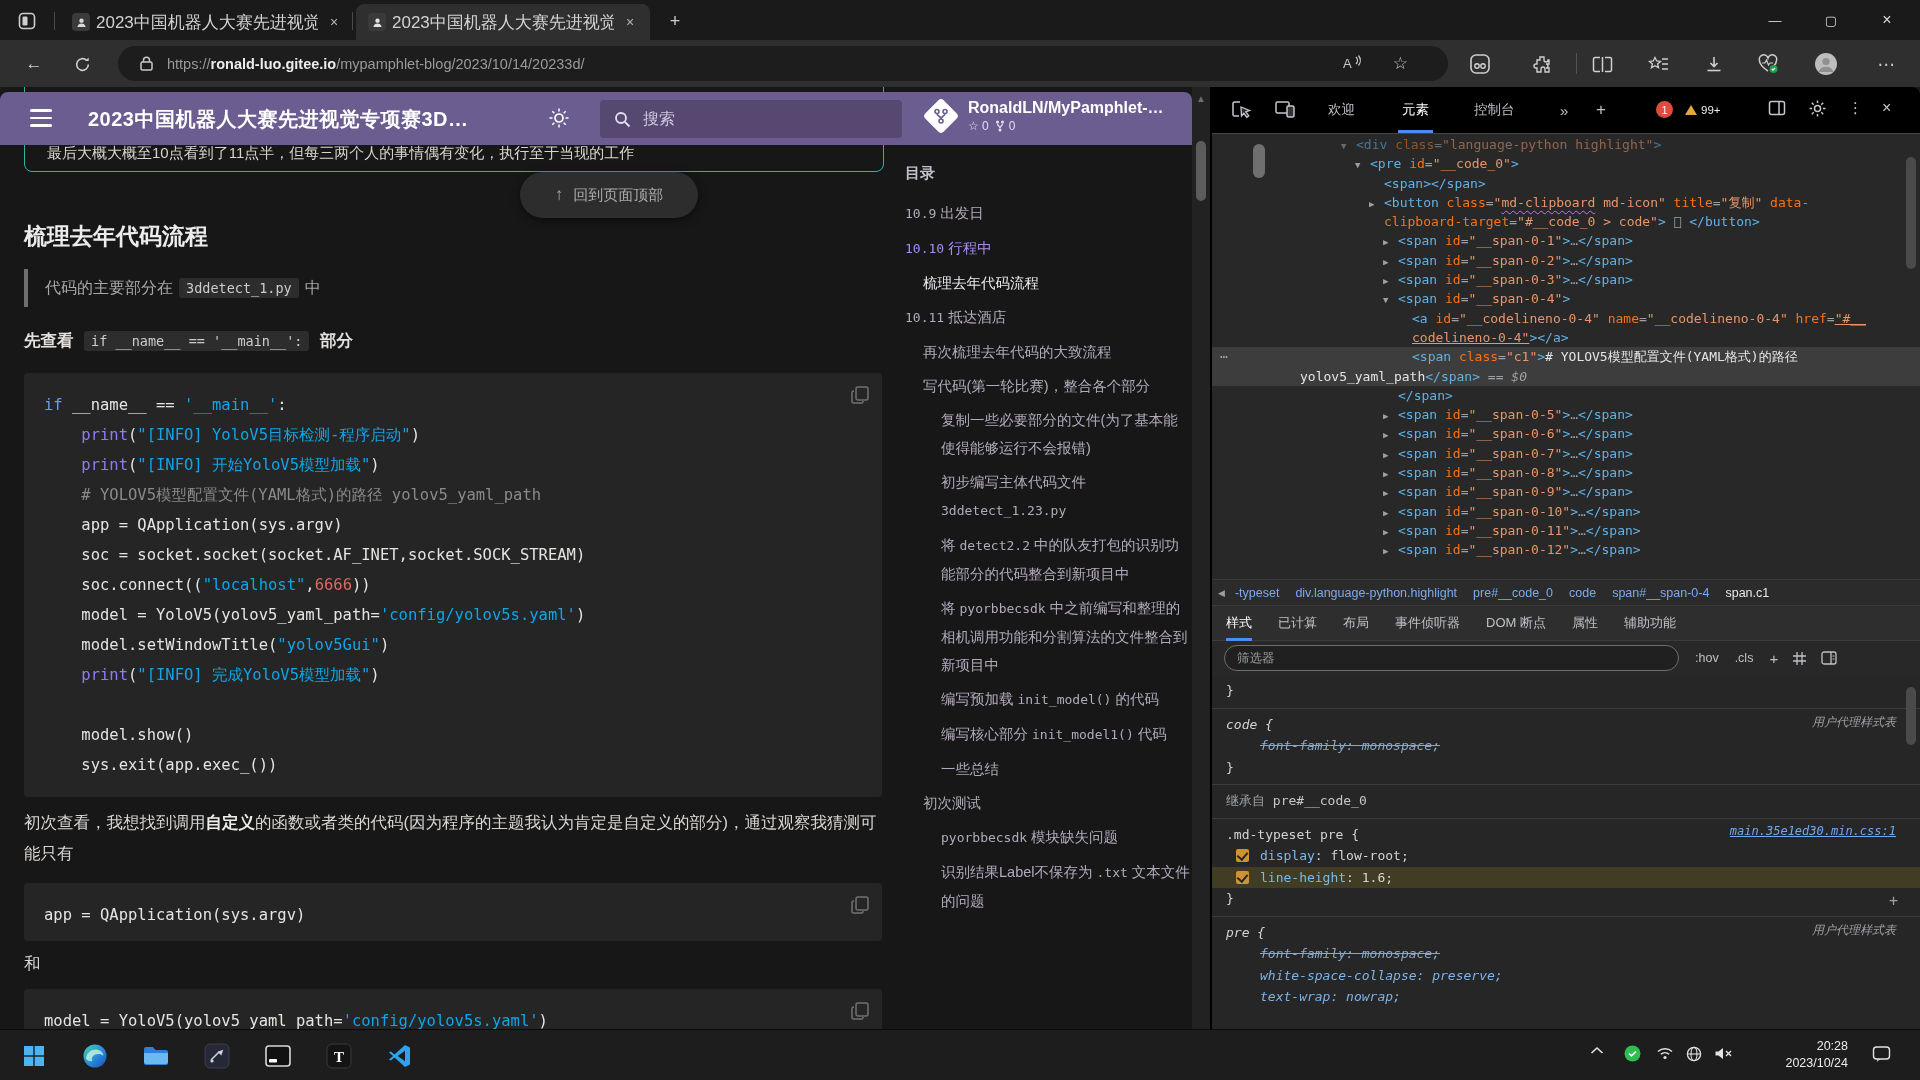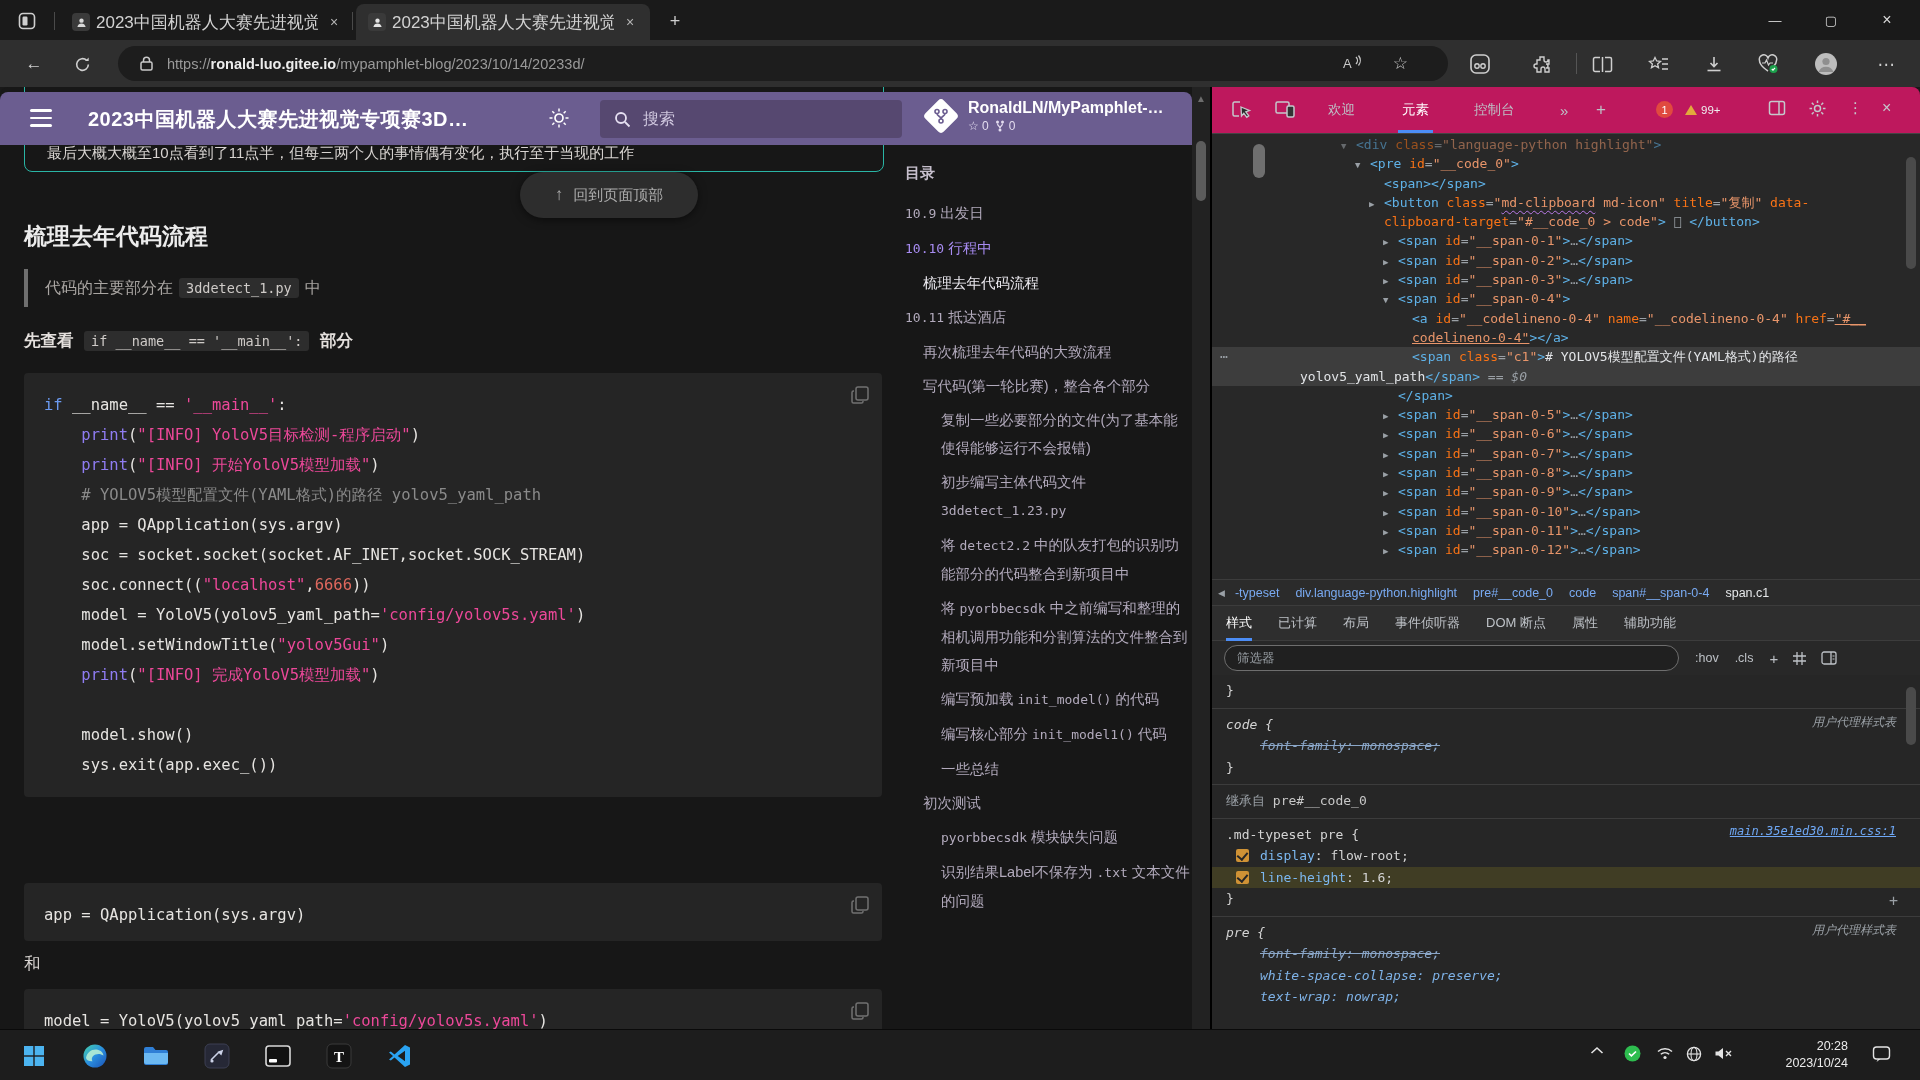--- a/index.html
+++ b/index.html
@@ -55,42 +55,42 @@
   #backtotop .up{font-size:17px;margin-right:10px}
 
   #h2title{position:absolute;left:24px;top:134px;font-size:23px;font-weight:bold;color:#ececec}
   #bquote{position:absolute;left:24px;top:182px;height:38px;border-left:4px solid #6f6f6f;padding-left:17px;display:flex;align-items:center;font-size:16px;color:#a9a5a2}
   .icode{font-family:"DejaVu Sans Mono",monospace;font-size:13.5px;background:#2d2d2d;color:#cfcbc8;padding:2px 7px;border-radius:3px;margin:0 6px}
   #para1{position:absolute;left:24px;top:243px;font-size:16.5px;font-weight:bold;color:#e4e0dd}
 
   .codeblock{position:absolute;left:24px;width:858px;background:#252525;border-radius:4px}
   .codeblock pre{font-family:"DejaVu Sans Mono",monospace;font-size:15.5px;line-height:30px;color:#e6e4e1;padding:17px 20px;white-space:pre}
   .copyic{position:absolute;right:12px;top:12px;opacity:.75}
-  .c-k{color:#6b9af0}.c-f{color:#8f7cf2}.c-s{color:#ec4899}.c-c{color:#8a8a8a}.c-n{color:#de685e}.c-d{color:#e6e4e1}
+  .c-k{color:#6b9af0}.c-f{color:#8f7cf2}.c-s{color:#0ea5e9}.c-c{color:#8a8a8a}.c-n{color:#de685e}.c-d{color:#e6e4e1}
   #codeblock-0{top:286px;height:424px}
   #codeblock-1{top:796px;height:58px}
   #codeblock-2{top:902px;height:58px}
   #para2{position:absolute;left:24px;top:720px;width:862px;font-size:16.5px;line-height:31px;color:#d9d5d2}
   #para2 b{color:#efedea}
   #connector{position:absolute;left:24px;top:866px;font-size:16.5px;color:#d9d5d2}
 
   
   #toc{position:absolute;left:905px;top:77px;width:287px}
   #toc-title{font-size:15px;font-weight:bold;color:#c6bfcc;margin-bottom:16px}
   .toc-item{font-size:14.5px;line-height:28px;color:#b2aabc;margin-bottom:6px}
   .toc-item .tmono{font-family:"DejaVu Sans Mono",monospace;font-size:13px}
   .toc-item.lvl2{padding-left:18px}
   .toc-item.lvl3{padding-left:36px}
   .toc-item.active{color:#a88cf2}
   .toc-item.current{color:#eceaf0}
 
   
   #dtdivider{position:absolute;left:1210px;top:87px;width:2px;height:942px;background:#000}
   #devtools{position:absolute;left:1212px;top:87px;width:708px;height:942px;background:#282828;border-radius:0 8px 0 0}
-  #dt-toolbar{position:absolute;left:0;top:0;width:708px;height:47px;background:#be185d;border-bottom:1px solid #444;border-radius:0 8px 0 0}
+  #dt-toolbar{position:absolute;left:0;top:0;width:708px;height:47px;background:#000000;border-bottom:1px solid #444;border-radius:0 8px 0 0}
   .dt-ic{position:absolute;top:12px;color:#c5c8cc}
   .dt-tab{position:absolute;top:0;height:46px;display:flex;align-items:center;font-size:13.5px;color:#bdc1c6;padding:0 4px}
   .dt-tab.active{color:#fff;box-shadow:inset 0 -3px 0 #4c8df5}
   #dt-badges{position:absolute;top:14px;display:flex;align-items:center;gap:12px}
   .errbadge{width:17px;height:17px;border-radius:50%;background:#e04a3f;color:#fff;font-size:11px;display:flex;align-items:center;justify-content:center}
   .warnbadge{display:flex;align-items:center;color:#eee;font-size:11.5px;gap:4px}
   .tri{width:0;height:0;border-left:6px solid transparent;border-right:6px solid transparent;border-bottom:10px solid #e2a93c}
 
   #dom-tree{position:absolute;left:0;top:48px;width:708px;height:444px;overflow:hidden;font-family:"DejaVu Sans Mono",monospace;font-size:13px}
   .tree-line{position:relative;height:19.3px;line-height:19.3px;white-space:nowrap}
@@ -348,20 +348,23 @@
 <span class="c-d">    model.show()</span>
 <span class="c-d">    sys.exit(app.exec_())</span></pre>
       <span class="copyic">
         <svg width="20" height="20" viewBox="0 0 20 20">
             <rect x="6" y="2" width="12" height="13" rx="2" fill="none" stroke="#8a8a8a" stroke-width="1.5"></rect>
             <path d="M4 6H3.5A1.5 1.5 0 0 0 2 7.5v9A1.5 1.5 0 0 0 3.5 18h8a1.5 1.5 0 0 0 1.5-1.5V16" fill="none" stroke="#8a8a8a" stroke-width="1.5"></path>
           </svg>
       </span>
     </div>
 
+    <div id="para2">
+      <span>初次查看，我想找到调用</span><b>自定义</b><span>的函数或者类的代码(因为程序的主题我认为肯定是自定义的部分)，通过观察我猜测可能只有</span>
+    </div>
 
     <div class="codeblock" id="codeblock-1">
       <pre><span class="c-d">app = QApplication(sys.argv)</span></pre>
       <span class="copyic">
         <svg width="20" height="20" viewBox="0 0 20 20">
             <rect x="6" y="2" width="12" height="13" rx="2" fill="none" stroke="#8a8a8a" stroke-width="1.5"></rect>
             <path d="M4 6H3.5A1.5 1.5 0 0 0 2 7.5v9A1.5 1.5 0 0 0 3.5 18h8a1.5 1.5 0 0 0 1.5-1.5V16" fill="none" stroke="#8a8a8a" stroke-width="1.5"></path>
           </svg>
       </span>
     </div>

